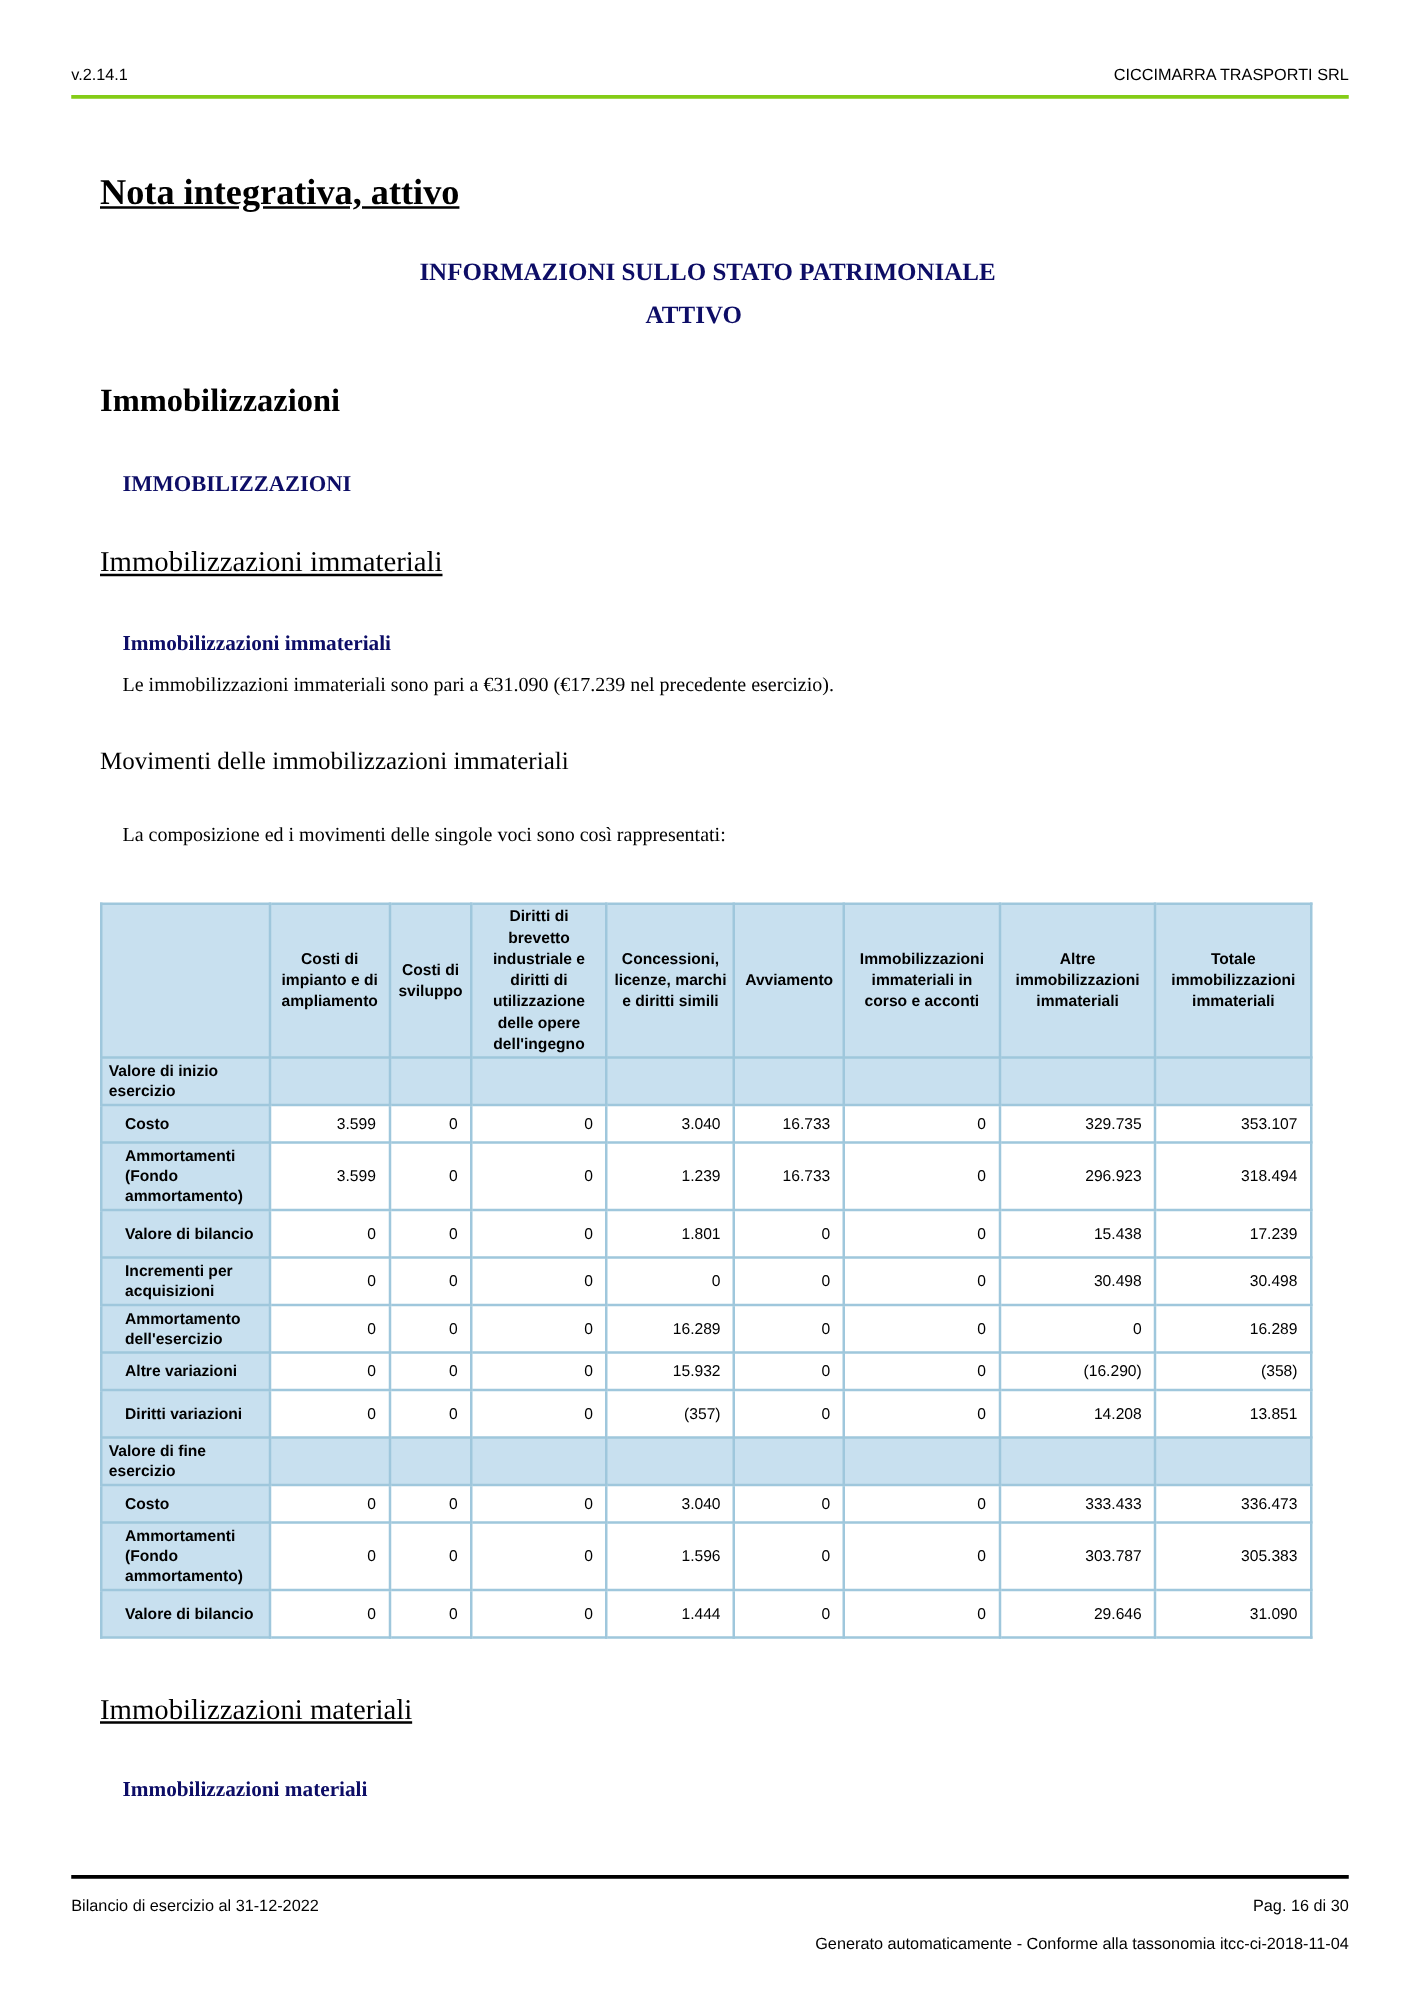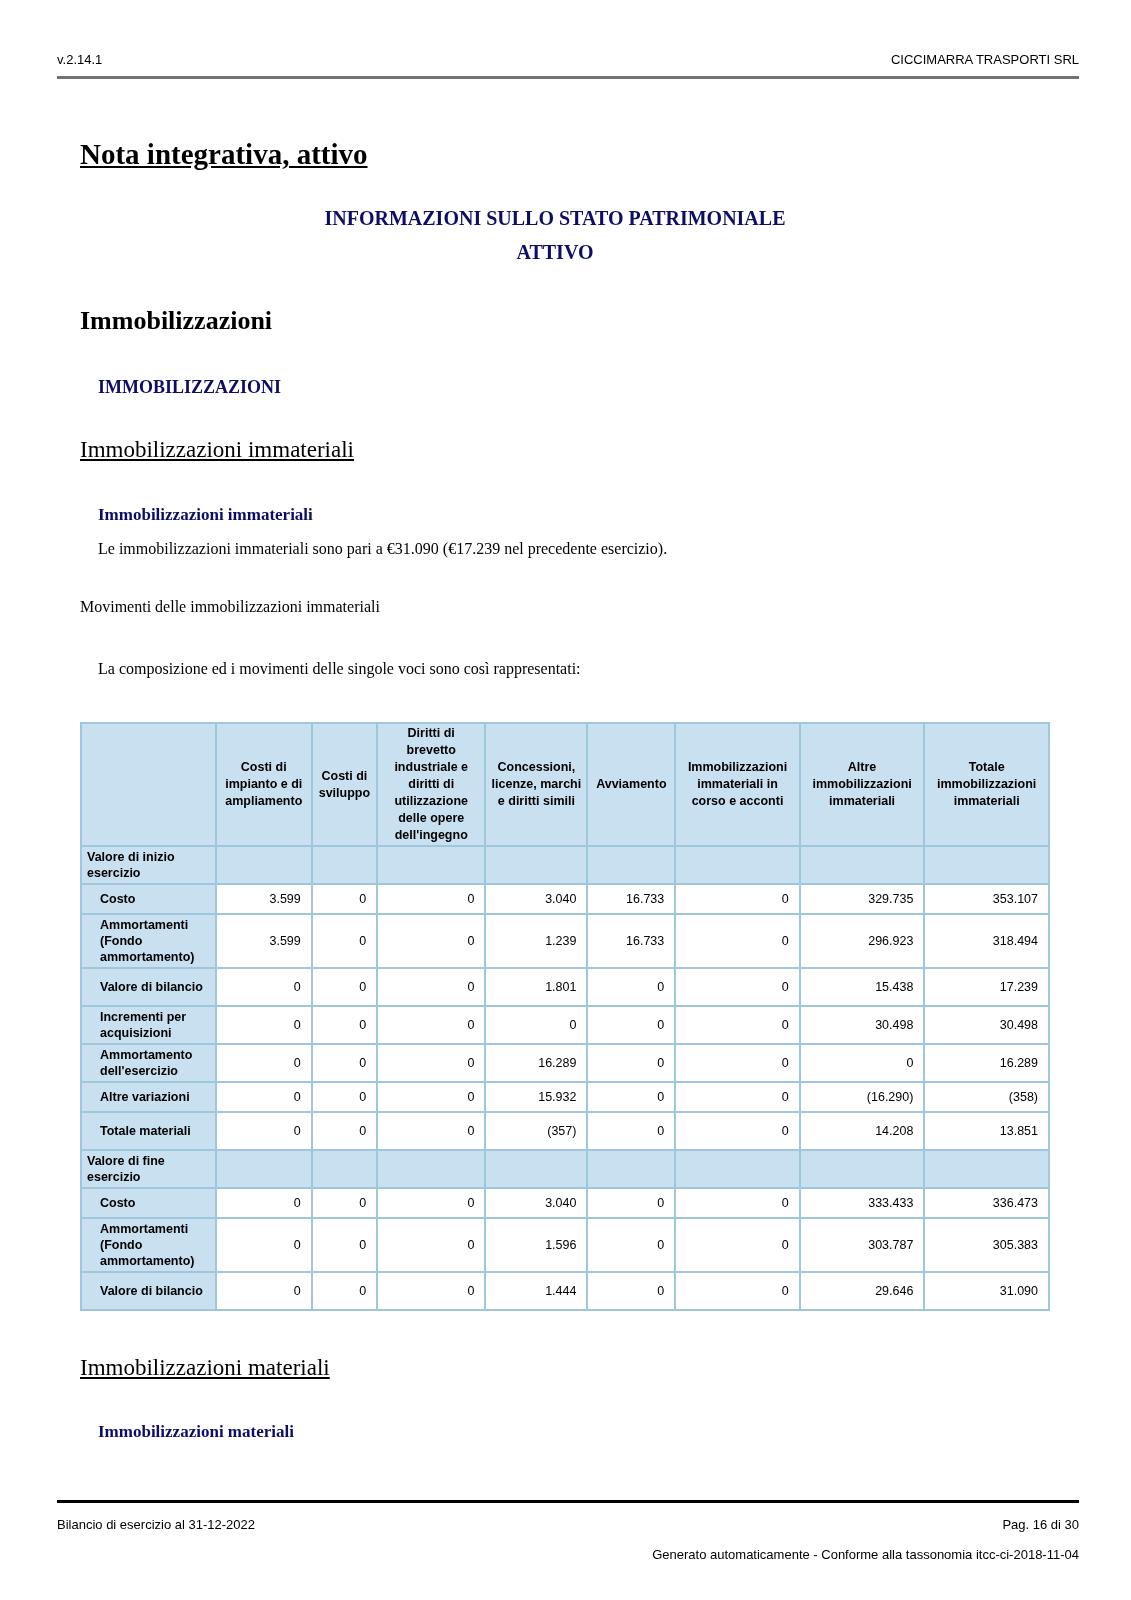--- a/index.html
+++ b/index.html
@@ -1,26 +1,26 @@
 <!DOCTYPE html>
 <html><head>
 <meta charset="utf-8">
 <style>
   html, body { margin: 0; padding: 0; background: #ffffff; }
   body { width: 1131px; height: 1600px; position: relative; overflow: hidden; font-family: "Liberation Serif", serif; color: #000; }
-  .hdr { position: absolute; top: 52px; left: 57px; width: 1022px; height: 24px; border-bottom: 3px solid #737373; font-family: "Liberation Sans", sans-serif; font-size: 13px; }
+  .hdr { position: absolute; top: 52px; left: 57px; width: 1022px; height: 24px; border-bottom: 3px solid #84cc16; font-family: "Liberation Sans", sans-serif; font-size: 13px; }
   .hdr .l { position: absolute; left: 0; top: 0; }
   .hdr .r { position: absolute; right: 0; top: 0; }
   .h1 { position: absolute; left: 80px; top: 138px; font-size: 29px; font-weight: bold; text-decoration: underline; margin: 0; }
   .centertitle { position: absolute; left: 0; width: 1110px; text-align: center; color: #0d0d66; font-weight: bold; font-size: 20px; }
   .h2 { position: absolute; left: 80px; top: 306px; font-size: 26px; font-weight: bold; margin: 0; }
   .navyh { position: absolute; left: 98px; color: #0d0d66; font-weight: bold; font-size: 18px; }
   .h3u { position: absolute; left: 80px; font-size: 23px; text-decoration: underline; }
   .para { position: absolute; left: 98px; font-size: 16px; }
-  .h4 { position: absolute; left: 80px; top: 612px; font-size: 16px; }
+  .h4 { position: absolute; left: 80px; top: 612px; font-size: 20px; }
   table.grid { position: absolute; left: 80px; top: 722px; width: 970px; border-collapse: collapse; font-family: "Liberation Sans", sans-serif; font-size: 12.5px; }
   table.grid td, table.grid th { border: 2px solid #9fc7dc; padding: 1px 5px; }
   table.grid th { background: #c8e0ef; font-weight: bold; text-align: center; vertical-align: middle; line-height: 17px; }
   table.grid td.lbl { background: #c8e0ef; font-weight: bold; line-height: 16px; }
   table.grid td.lbl.ind { padding-left: 18px; }
   table.grid tr.sec td { background: #c8e0ef; }
   table.grid td.num { text-align: right; padding-right: 10px; background: #fff; }
   .ftr { position: absolute; top: 1500px; left: 57px; width: 1022px; border-top: 3px solid #000; font-family: "Liberation Sans", sans-serif; font-size: 13px; }
   .ftr .l { position: absolute; left: 0; top: 14px; }
   .ftr .r { position: absolute; right: 0; top: 14px; }
@@ -29,21 +29,21 @@
 </head>
 <body>
 
 <div class="hdr">
   <span class="l">v.2.14.1</span>
   <span class="r">CICCIMARRA TRASPORTI SRL</span>
 </div>
 
 <h1 class="h1">Nota integrativa, attivo</h1>
 
-<div class="centertitle" style="top:207px;">INFORMAZIONI SULLO STATO PATRIMONIALE</div>
+<div class="centertitle" style="top:207px;margin-left:11px;">INFORMAZIONI SULLO STATO PATRIMONIALE</div>
 <div class="centertitle" style="top:241px;">ATTIVO</div>
 
 <h2 class="h2">Immobilizzazioni</h2>
 
 <div class="navyh" style="top:377px;">IMMOBILIZZAZIONI</div>
 
 <div class="h3u" style="top:437px;">Immobilizzazioni immateriali</div>
 
 <div class="navyh" style="top:505px;font-size:17px;">Immobilizzazioni immateriali</div>
 
@@ -139,21 +139,21 @@
       <td class="num">0</td>
       <td class="num">0</td>
       <td class="num">0</td>
       <td class="num">15.932</td>
       <td class="num">0</td>
       <td class="num">0</td>
       <td class="num">(16.290)</td>
       <td class="num">(358)</td>
     </tr>
     <tr style="height:38px;">
-      <td class="lbl ind">Totale materiali</td>
+      <td class="lbl ind">Diritti variazioni</td>
       <td class="num">0</td>
       <td class="num">0</td>
       <td class="num">0</td>
       <td class="num">(357)</td>
       <td class="num">0</td>
       <td class="num">0</td>
       <td class="num">14.208</td>
       <td class="num">13.851</td>
     </tr>
     <tr class="sec" style="height:38px;">

